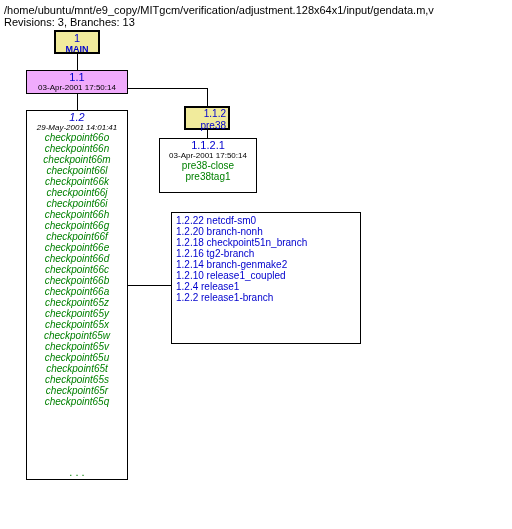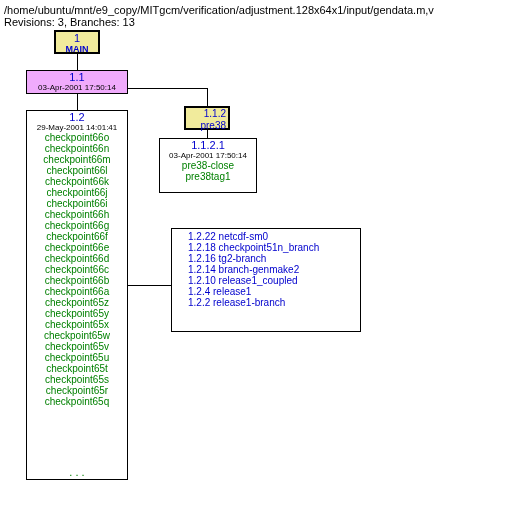--- a/index.html
+++ b/index.html
@@ -32,21 +32,21 @@
 .tag-blue  { color: #0000cd; font-size: 10px; display:block; line-height: 1.1; text-align:left; }
 .ell { color:#008000; font-size:11px; text-align:center; }
 
 .pre38-top { background:#f1eb9c;text-align:right; }
 .pre38-lbl { font-size:10px; color:#0000cd; }
 
 .line { position:absolute; background:#000; }
 .vline { width:1px; }
 .hline { height:1px; }
 
-.rev12-tags { overflow:hidden; }
+.rev12-tags { overflow:hidden;font-style:italic; }
 .side-box { background:#fff; }
 </style>
 </head>
 <body>
 
 <div class="hdr">
   <span class="path">/home/ubuntu/mnt/e9_copy/MITgcm/verification/adjustment.128x64x1/input/gendata.m,v</span><br>
   <span class="stats">Revisions: 3, Branches: 13</span>
 </div>
 
@@ -107,22 +107,23 @@
     <span class="tag-green">checkpoint65t</span>
     <span class="tag-green">checkpoint65s</span>
     <span class="tag-green">checkpoint65r</span>
     <span class="tag-green">checkpoint65q</span>
   </div>
 
   <div class="node" style="left:22px; top:436px; width:102px; height:14px; border:1px solid #000; border-top:none; background:#fff;">
     <span class="ell">. . .</span>
   </div>
 
-  <div class="node side-box" style="left:167px; top:198px; width:190px; height:104px; text-align:left; padding:2px 16px;">
+  <div class="node side-box" style="left:167px; top:182px; width:190px; height:132px; text-align:left; padding:2px 4px;">
     <div class="tag-blue"><span>1.2.22</span> <span>netcdf-sm0</span></div>
+    <div class="tag-blue"><span>1.2.20</span> <span>branch-nonh</span></div>
     <div class="tag-blue"><span>1.2.18</span> <span>checkpoint51n_branch</span></div>
     <div class="tag-blue"><span>1.2.16</span> <span>tg2-branch</span></div>
     <div class="tag-blue"><span>1.2.14</span> <span>branch-genmake2</span></div>
     <div class="tag-blue"><span>1.2.10</span> <span>release1_coupled</span></div>
     <div class="tag-blue"><span>1.2.4</span> <span>release1</span></div>
     <div class="tag-blue"><span>1.2.2</span> <span>release1-branch</span></div>
   </div>
 
 </div>
 

